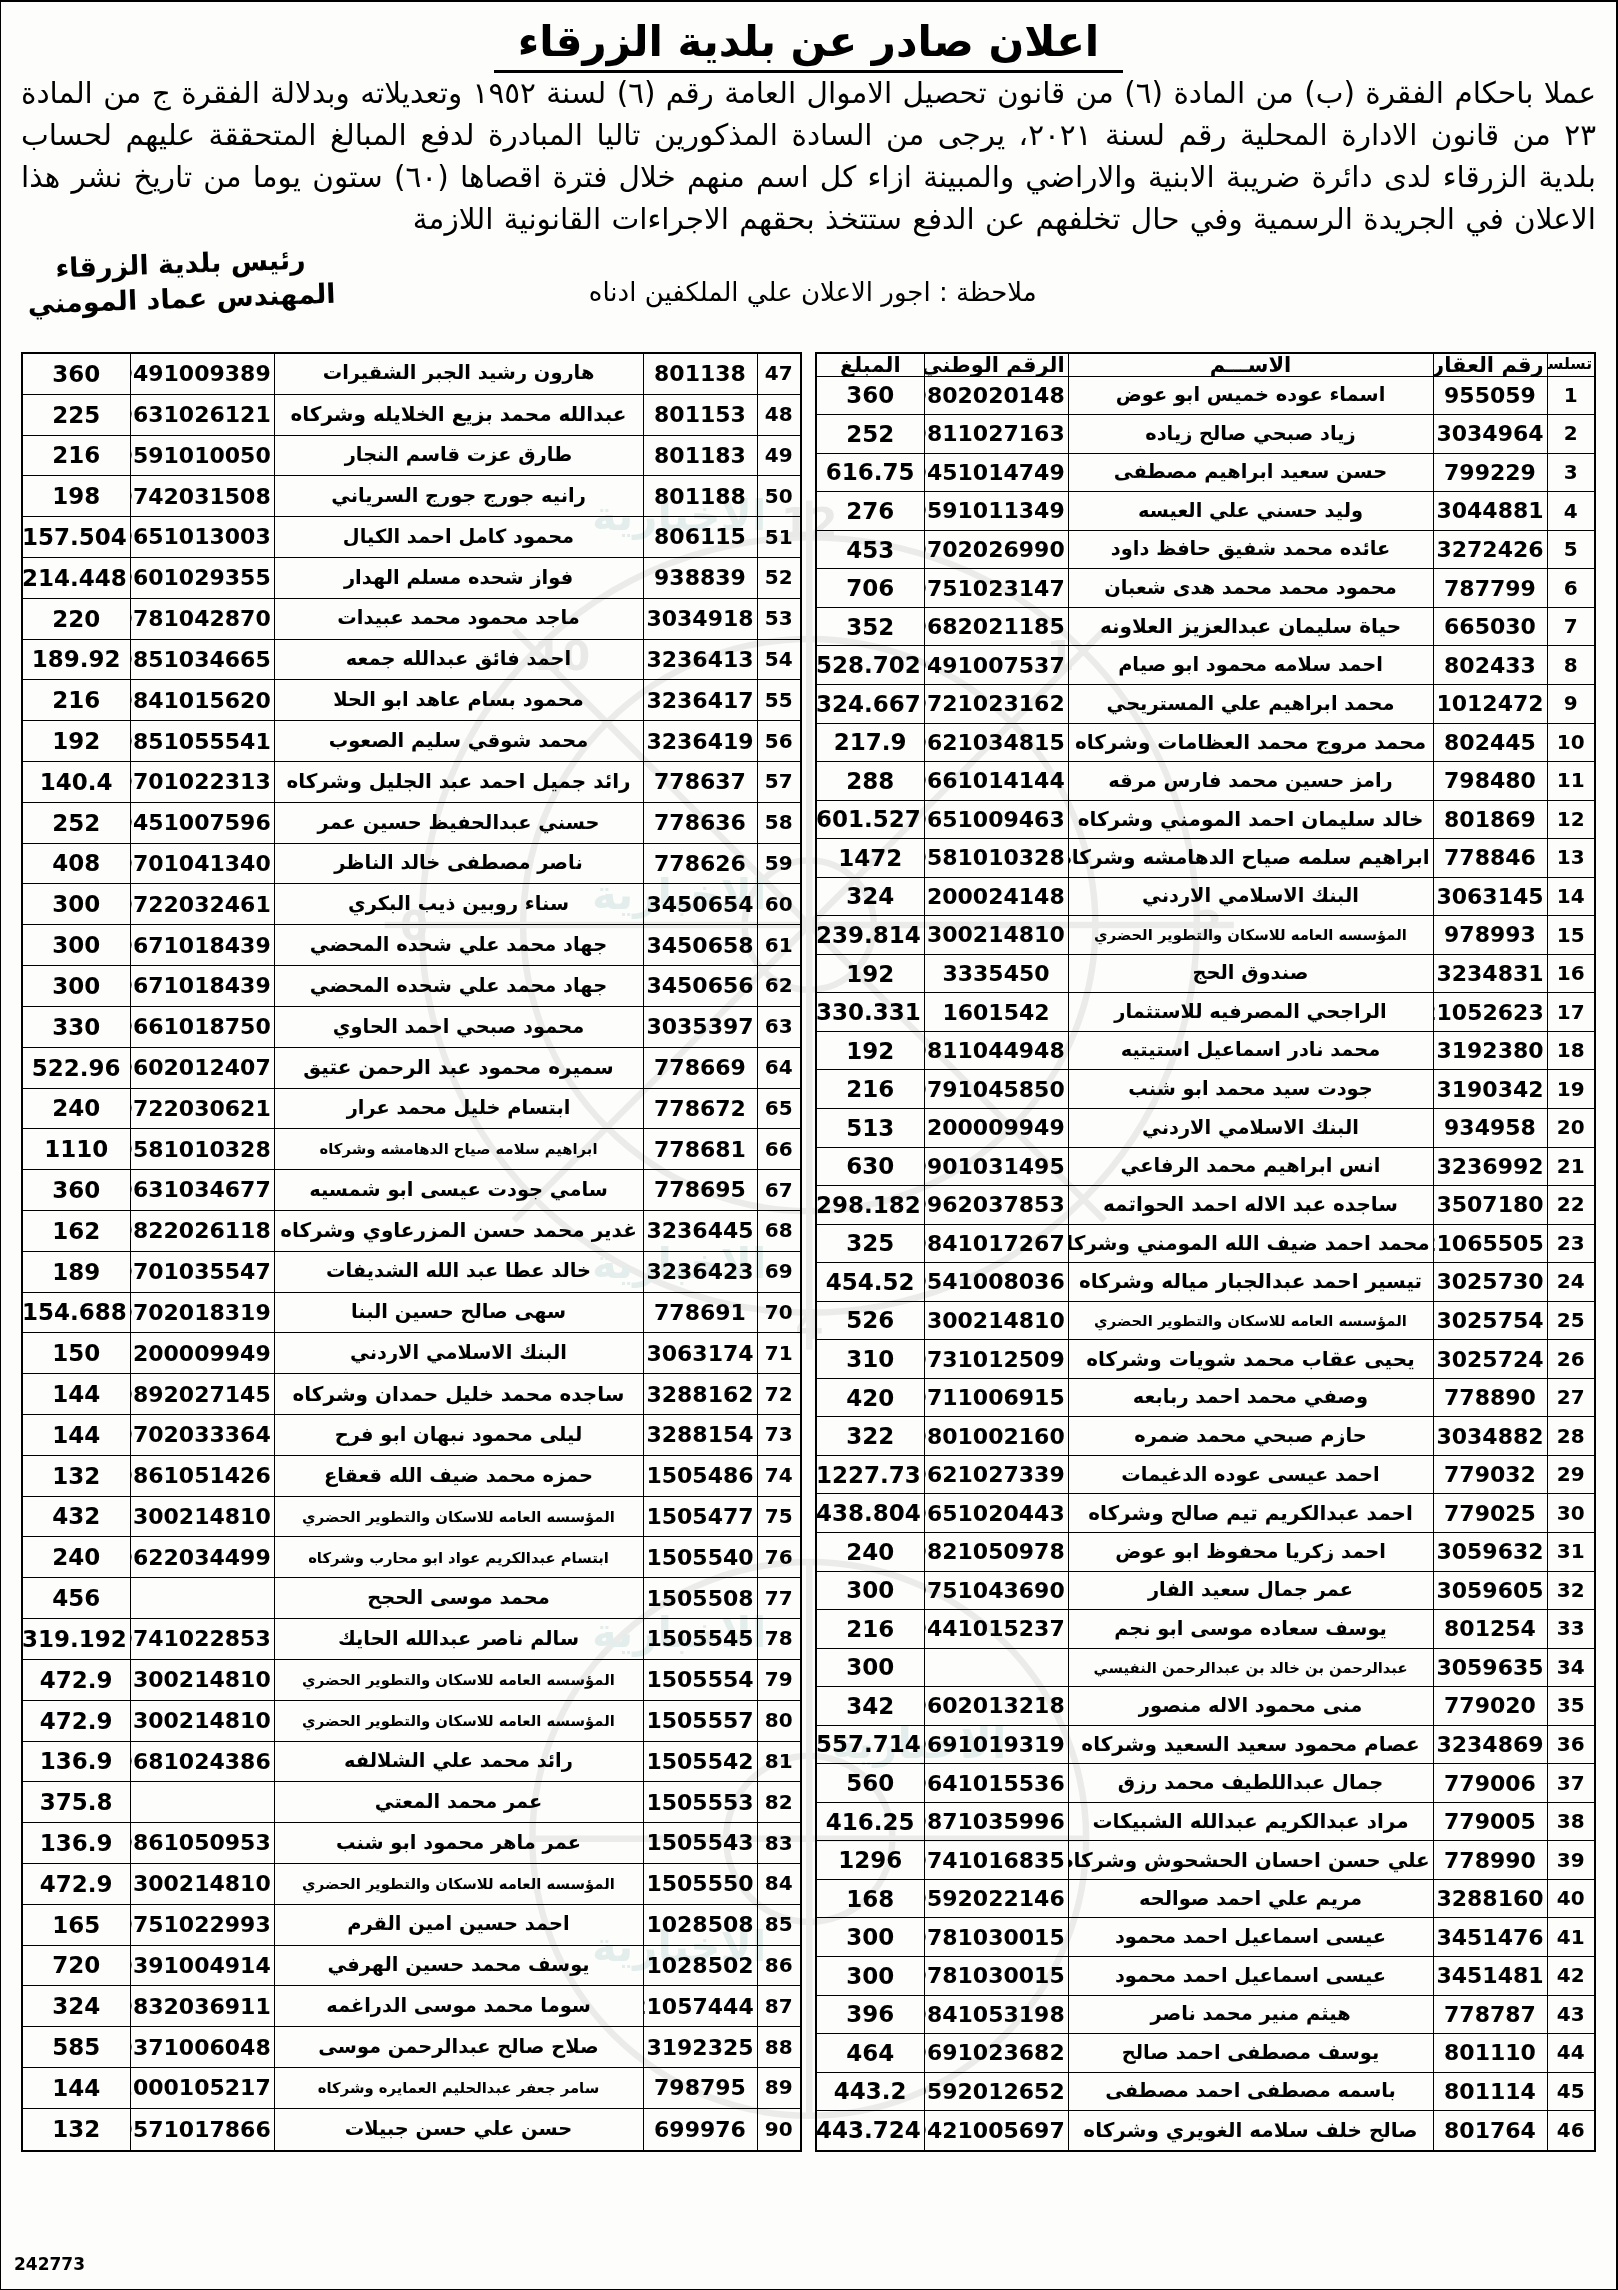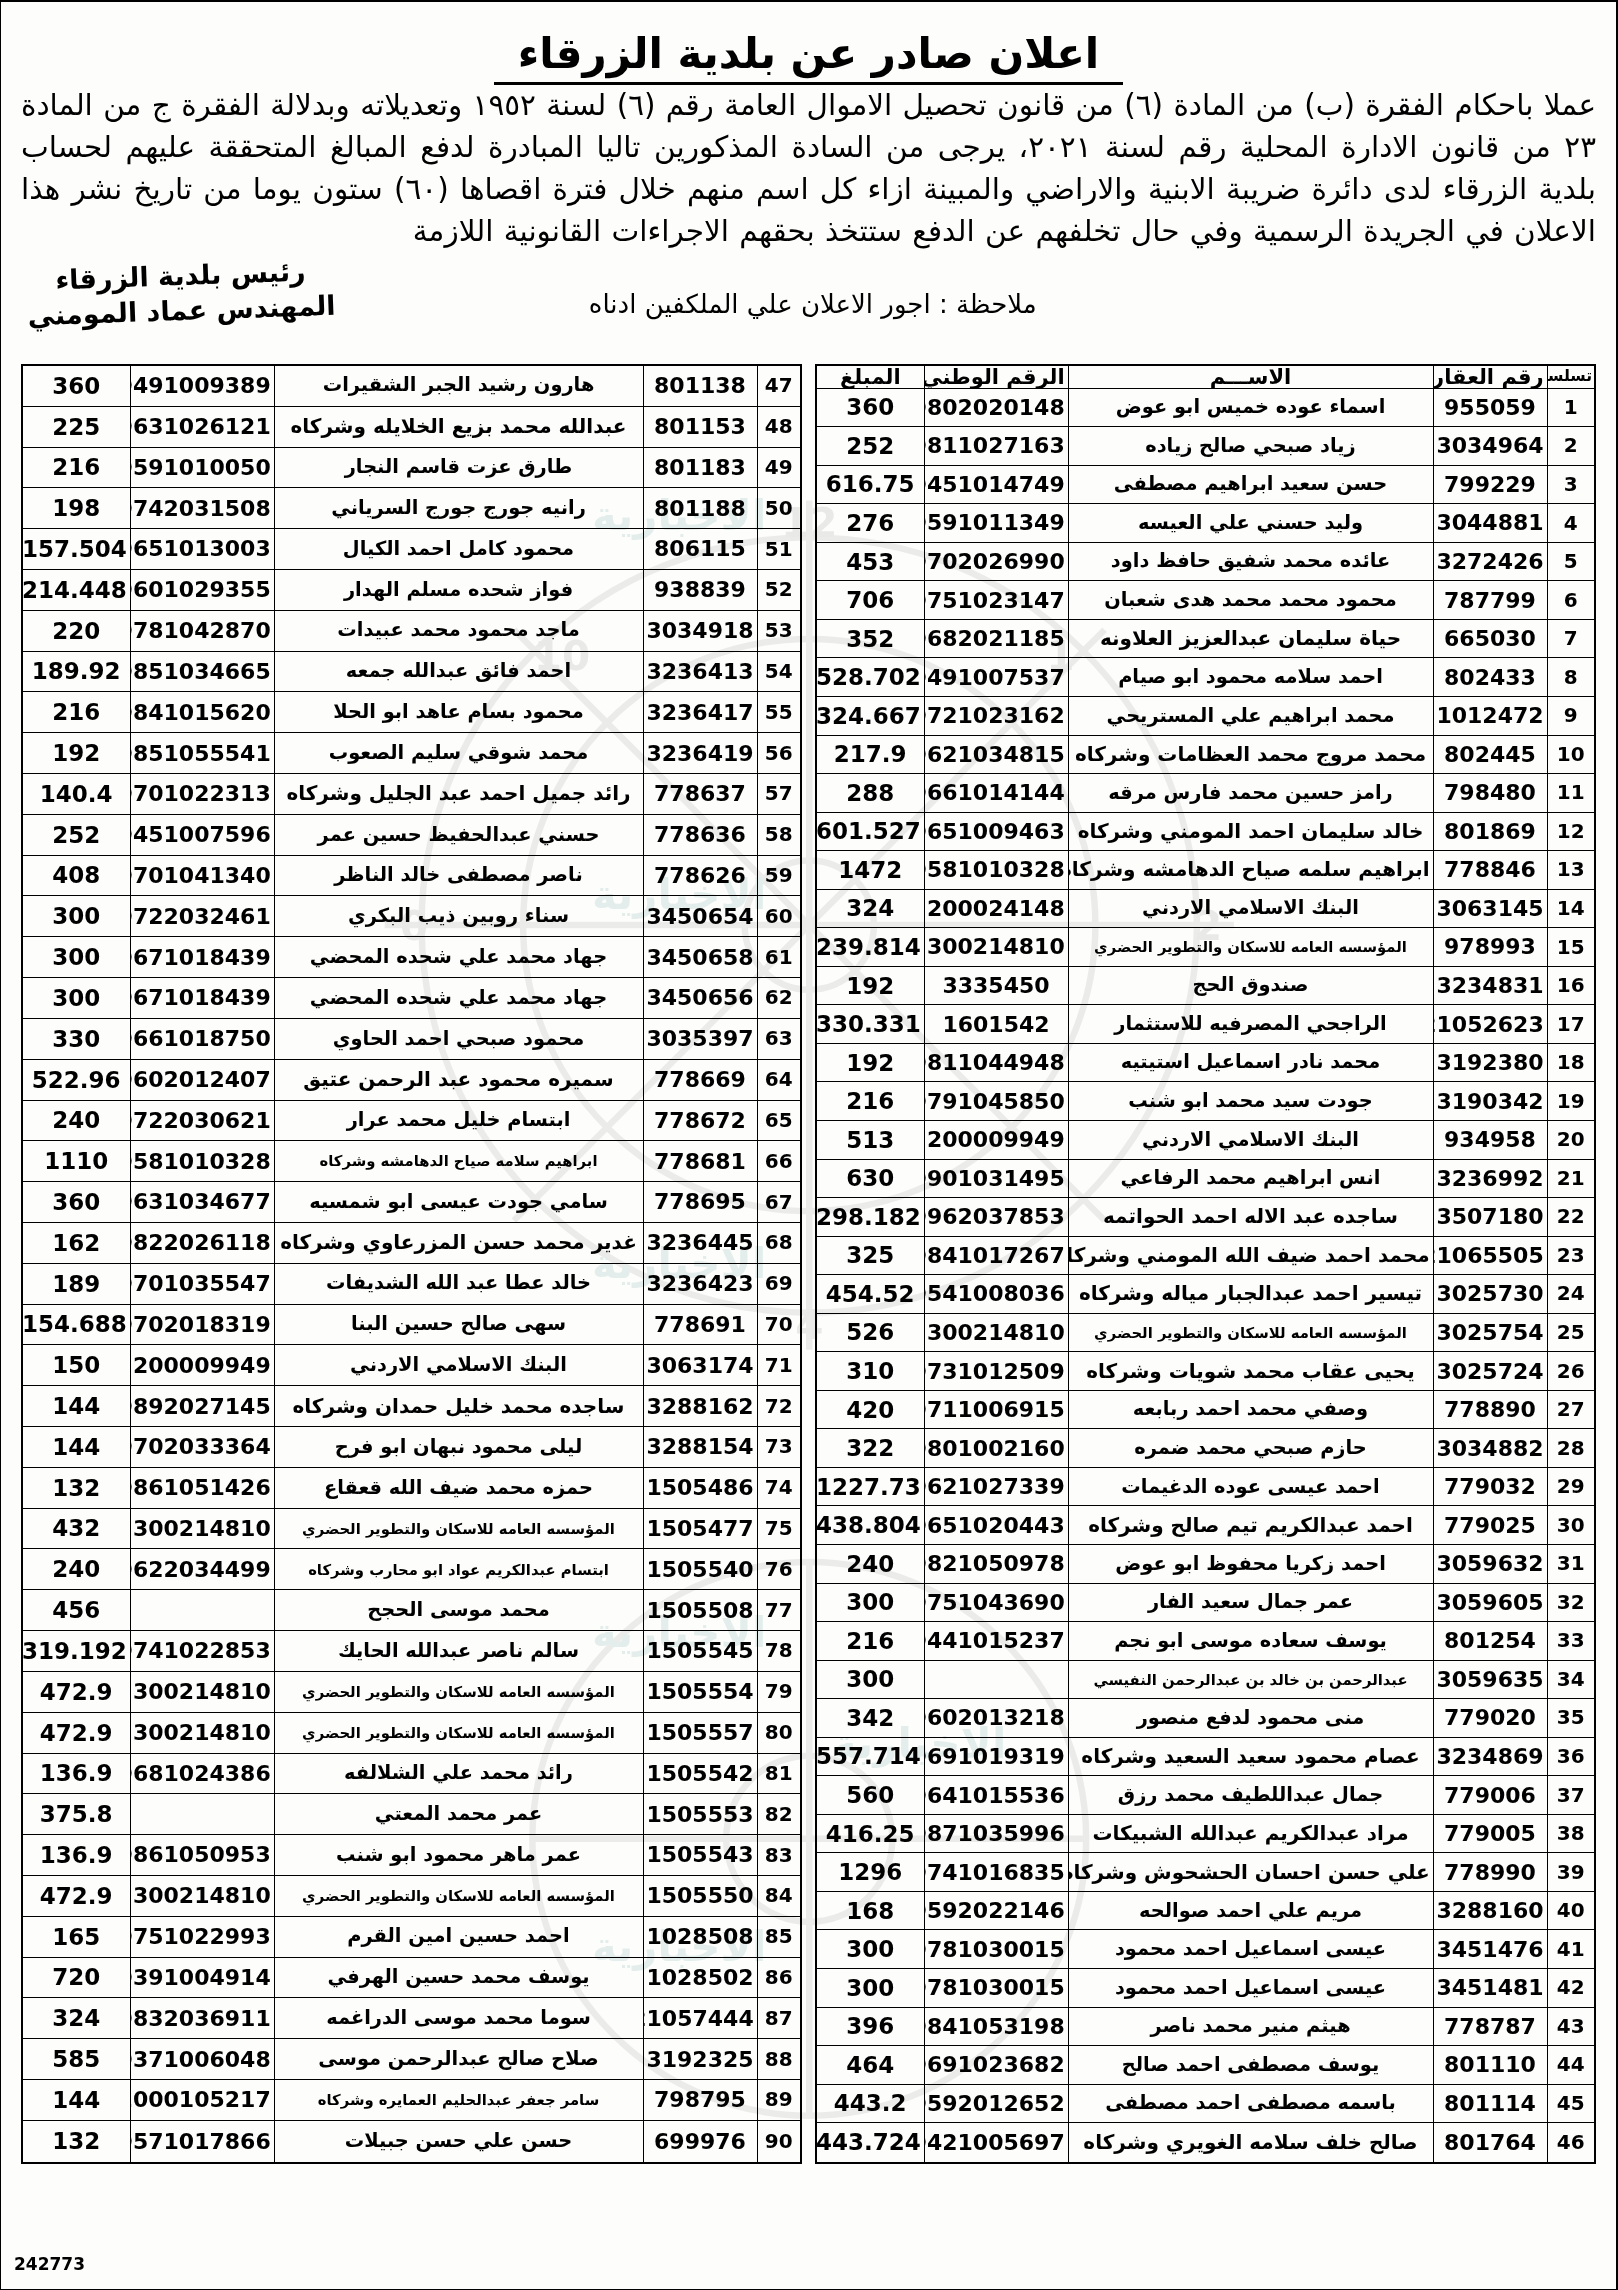--- a/index.html
+++ b/index.html
@@ -13,21 +13,21 @@
   .content { position:relative; z-index:1; }
 
   
   .watermark { position:absolute; inset:0; z-index:0; pointer-events:none; opacity:.10; }
   .wm-text { position:absolute; font-size:42px; font-weight:bold; color:#0f766e; letter-spacing:1.8px; }
 
   
   .title-wrap { text-align:center; margin-top:3.7px; }
   .title {
     display:inline-block; font-size:42px; font-weight:bold;
-    border-bottom:3.7px solid #000; padding:0 24px 5.5px 24px; line-height:1.1;margin-top:12px;
+    border-bottom:3.7px solid #000; padding:0 24px 5.5px 24px; line-height:1.1;
   }
   .body-text {
     margin-top:0; font-size:29.5px; font-weight:normal; line-height:1.42;
     text-align:justify; text-align-last:right; word-spacing:0.9px;
   }
   .meta-row { display:flex; justify-content:space-between; align-items:flex-start; margin-top:5.5px; min-height:96px; }
   .meta-spacer { width:305px; }
   .note { font-size:26px; font-weight:normal; margin-top:31px; white-space:nowrap; }
   .signature { font-size:27px; font-weight:bold; text-align:center; transform:rotate(-2deg); line-height:1.3; margin-left:5.5px; }
 
@@ -364,21 +364,21 @@
             <tr>
               <td class="col-serial">34</td>
               <td class="col-property">3059635</td>
               <td class="col-name xs">عبدالرحمن بن خالد بن عبدالرحمن النفيسي</td>
               <td class="col-national"></td>
               <td class="col-amount">300</td>
             </tr>
             <tr>
               <td class="col-serial">35</td>
               <td class="col-property">779020</td>
-              <td class="col-name">منى محمود لدفع منصور</td>
+              <td class="col-name">منى محمود الاله منصور</td>
               <td class="col-national">9602013218</td>
               <td class="col-amount">342</td>
             </tr>
             <tr>
               <td class="col-serial">36</td>
               <td class="col-property">3234869</td>
               <td class="col-name sm">عصام محمود سعيد السعيد وشركاه</td>
               <td class="col-national">9691019319</td>
               <td class="col-amount">557.714</td>
             </tr>

